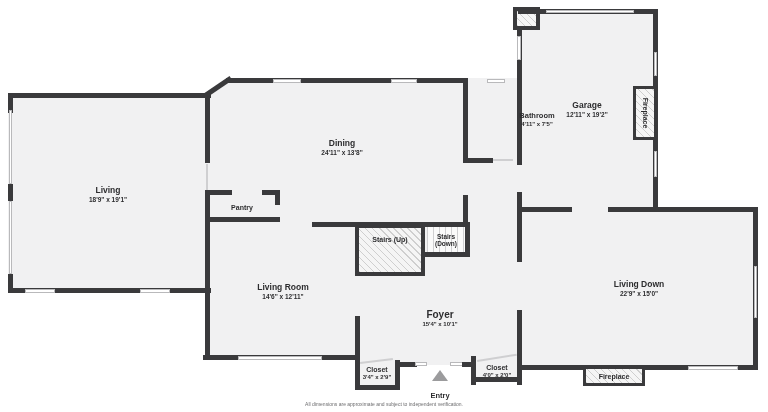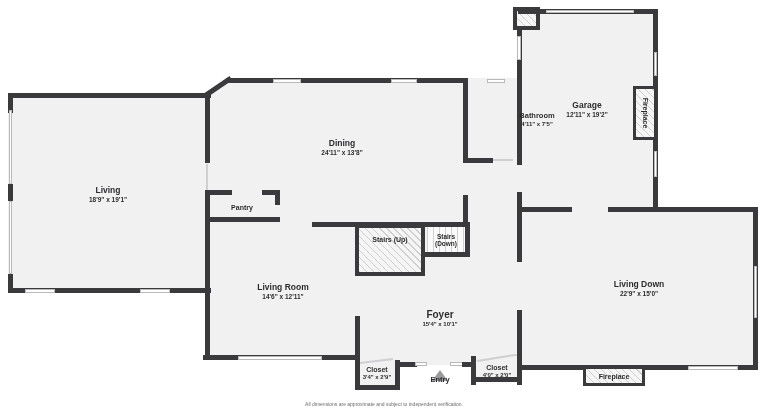--- a/index.html
+++ b/index.html
@@ -158,19 +158,19 @@
     <div class="sname">Closet</div>
     <div class="sdims">4'0" x 2'0"</div>
   </div>
   <div class="lbl" style="left:390px;top:240px;">
     <div class="sname">Stairs (Up)</div>
   </div>
   <div class="lbl" style="left:446px;top:240px;">
     <div class="sname" style="font-size:6.5px;">Stairs</div>
     <div class="sname" style="font-size:6.5px;">(Down)</div>
   </div>
-  <div class="lbl" style="left:440px;top:380px;">
+  <div class="lbl" style="left:440px;top:396px;">
     <div class="sname" style="font-size:7.5px;">Entry</div>
   </div>
 
   <div class="disclaimer">All dimensions are approximate and subject to independent verification.</div>
 
 </div>
 
 </body></html>

